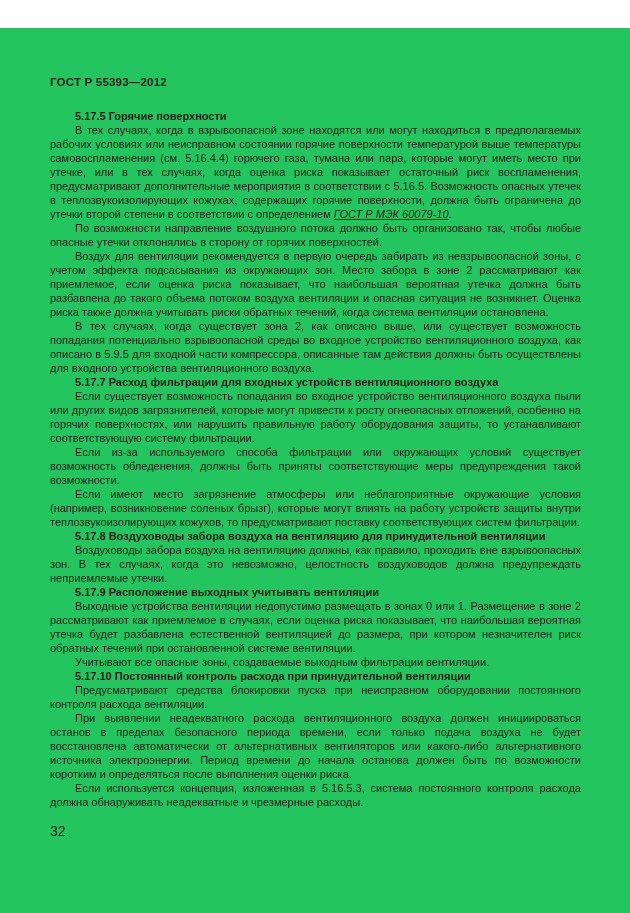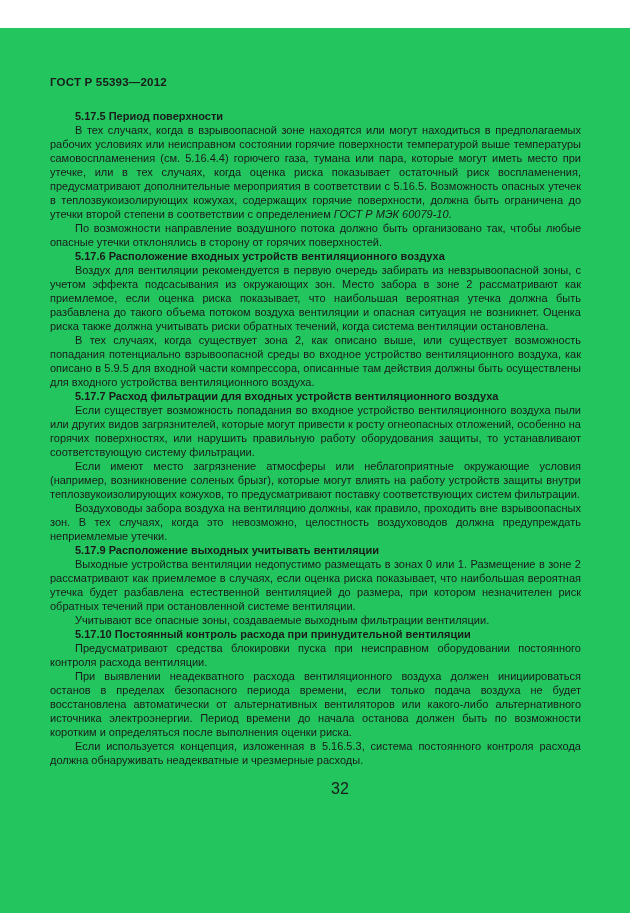--- a/index.html
+++ b/index.html
@@ -42,49 +42,50 @@
     font-weight: 700;
     text-indent: 25px;
     text-align: left;
   }
   .content p {
     margin: 0;
     text-indent: 25px;
   }
   .ref-italic {
     font-style: italic;
+    text-decoration: underline;
   }
   .page-number {
     margin: 15px 0 0 50px;
-    font-size: 16px;
+    font-size: 14px;
     line-height: 14px;
-    text-align: center;
   }
 </style>
 </head>
 <body>
 
 <div class="page">
 
   <div class="running-header">ГОСТ Р 55393—2012</div>
 
   <div class="content">
 
-    <h2>5.17.5 Период поверхности</h2>
+    <h2>5.17.5 Горячие поверхности</h2>
     <p><span>В тех случаях, когда в взрывоопасной зоне находятся или могут находиться в предполагаемых рабочих условиях или неисправном состоянии горячие поверхности температурой выше температуры самовоспламенения (см. 5.16.4.4) горючего газа, тумана или пара, которые могут иметь место при утечке, или в тех случаях, когда оценка риска показывает остаточный риск воспламенения, предусматривают дополнительные мероприятия в соответствии с 5.16.5. Возможность опасных утечек в теплозвукоизолирующих кожухах, содержащих горячие поверхности, должна быть ограничена до утечки второй степени в соответствии с определением </span><span class="ref-italic">ГОСТ Р МЭК 60079-10</span><span>.</span></p>
     <p>По возможности направление воздушного потока должно быть организовано так, чтобы любые опасные утечки отклонялись в сторону от горячих поверхностей.</p>
 
-    <h2>5.17.6 Расположение входных устройств вентиляционного воздуха</h2>
     <p>Воздух для вентиляции рекомендуется в первую очередь забирать из невзрывоопасной зоны, с учетом эффекта подсасывания из окружающих зон. Место забора в зоне 2 рассматривают как приемлемое, если оценка риска показывает, что наибольшая вероятная утечка должна быть разбавлена до такого объема потоком воздуха вентиляции и опасная ситуация не возникнет. Оценка риска также должна учитывать риски обратных течений, когда система вентиляции остановлена.</p>
     <p>В тех случаях, когда существует зона 2, как описано выше, или существует возможность попадания потенциально взрывоопасной среды во входное устройство вентиляционного воздуха, как описано в 5.9.5 для входной части компрессора, описанные там действия должны быть осуществлены для входного устройства вентиляционного воздуха.</p>
 
     <h2>5.17.7 Расход фильтрации для входных устройств вентиляционного воздуха</h2>
     <p>Если существует возможность попадания во входное  устройство вентиляционного воздуха пыли или других видов загрязнителей, которые могут привести к росту огнеопасных отложений, особенно на горячих поверхностях, или нарушить правильную работу оборудования защиты, то устанавливают соответствующую систему фильтрации.</p>
+    <p>Если из-за используемого способа фильтрации или окружающих условий существует возможность обледенения, должны быть приняты соответствующие меры предупреждения такой возможности.</p>
     <p>Если имеют место загрязнение атмосферы или неблагоприятные окружающие условия (например, возникновение соленых брызг), которые могут влиять на работу устройств защиты внутри теплозвукоизолирующих кожухов, то предусматривают поставку соответствующих систем фильтрации.</p>
 
+    <h2>5.17.8 Воздуховоды забора воздуха на вентиляцию для принудительной вентиляции</h2>
     <p>Воздуховоды забора воздуха на вентиляцию должны, как правило, проходить вне взрывоопасных зон. В тех случаях, когда это невозможно, целостность воздуховодов должна предупреждать неприемлемые утечки.</p>
 
     <h2>5.17.9 Расположение выходных учитывать вентиляции</h2>
     <p>Выходные устройства вентиляции недопустимо размещать в зонах 0 или 1. Размещение в зоне 2 рассматривают как приемлемое в случаях, если оценка риска показывает, что наибольшая вероятная утечка будет разбавлена естественной вентиляцией до размера, при котором незначителен риск обратных течений при остановленной системе вентиляции.</p>
     <p>Учитывают все опасные зоны, создаваемые выходным фильтрации вентиляции.</p>
 
     <h2>5.17.10 Постоянный контроль расхода при принудительной вентиляции</h2>
     <p>Предусматривают средства блокировки пуска при неисправном оборудовании постоянного контроля расхода вентиляции.</p>
     <p>При  выявлении неадекватного расхода вентиляционного воздуха должен инициироваться останов в пределах безопасного периода времени, если только подача воздуха не будет восстановлена автоматически от альтернативных вентиляторов или какого-либо альтернативного источника электроэнергии. Период времени до начала останова должен быть по возможности коротким и определяться после выполнения оценки риска.</p>
     <p>Если используется концепция, изложенная в 5.16.5.3, система постоянного контроля расхода должна обнаруживать неадекватные и чрезмерные расходы.</p>

